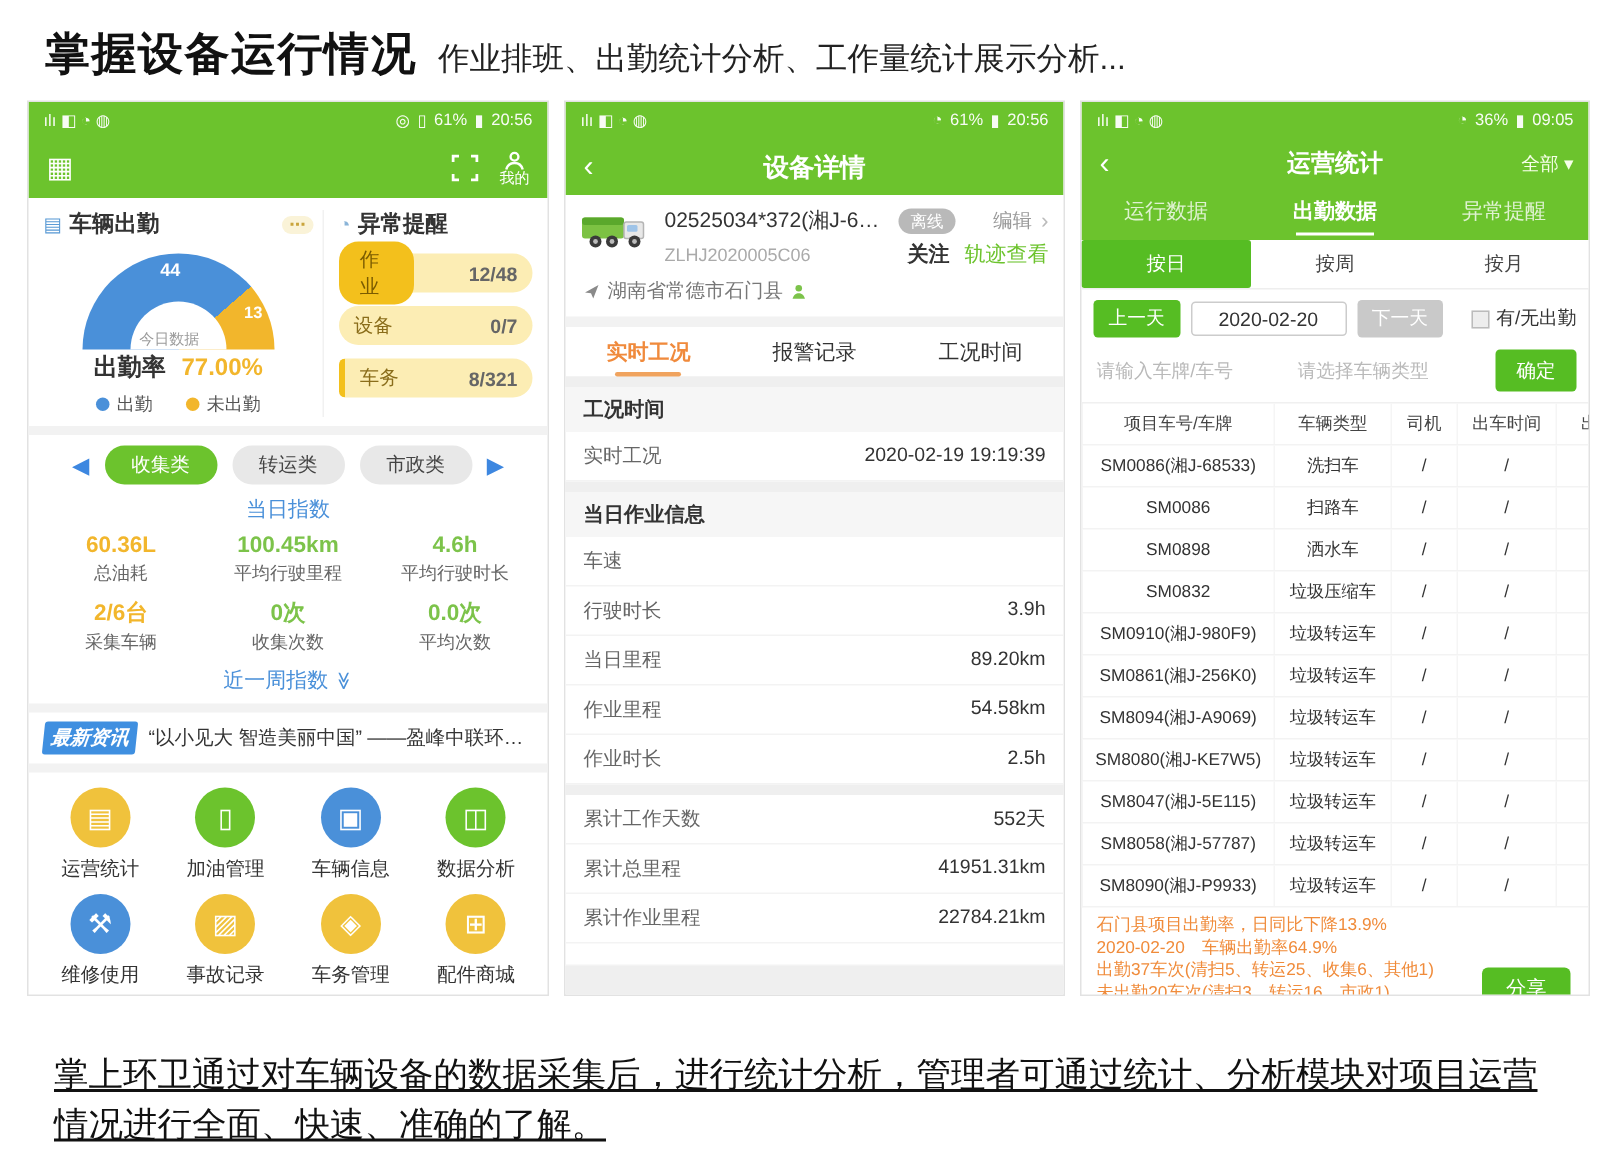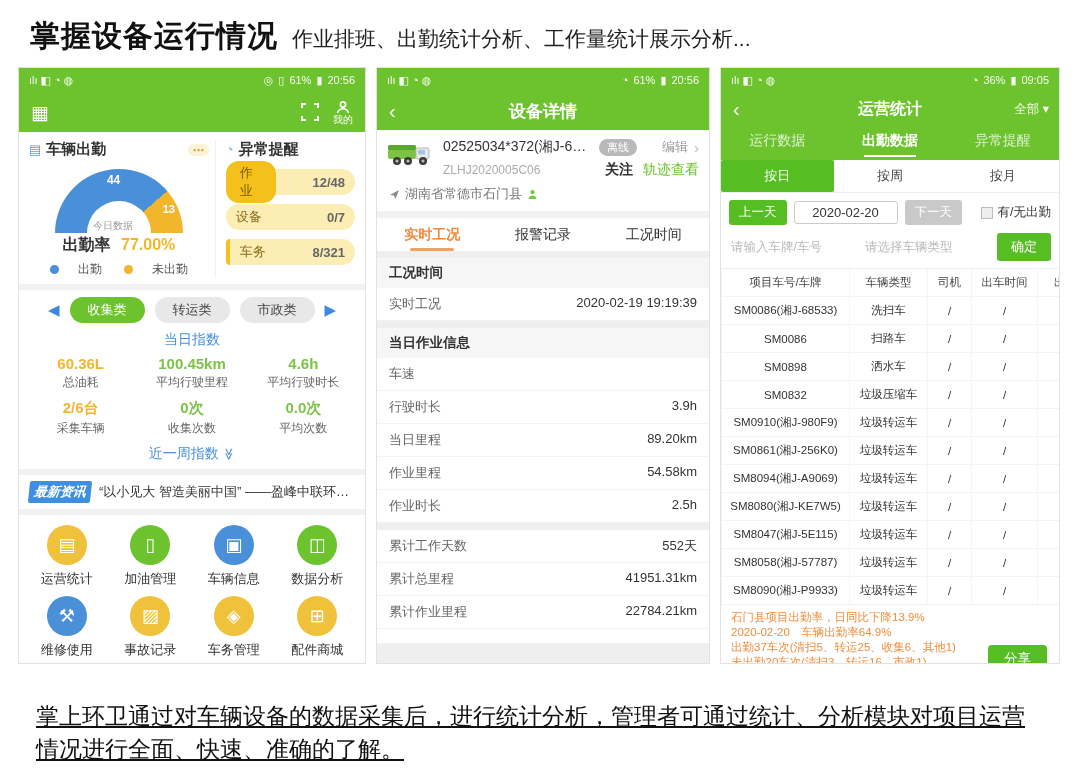--- a/index.html
+++ b/index.html
@@ -38,21 +38,21 @@
   .dots-pill { margin-left:auto; color:#c9a43c; background:#faf3d8; border-radius:8px; padding:0 5px; font-size:11px; line-height:12px; }
   .gauge-wrap { position:relative; width:128px; height:64px; margin:10px auto 2px; }
   .gauge { width:128px; height:64px; border-radius:128px 128px 0 0; }
   .gauge-inner { position:absolute; left:32px; top:32px; width:64px; height:32px; background:#fff; border-radius:64px 64px 0 0; }
   .g-blue { position:absolute; left:52px; top:4px; color:#fff; font-size:12px; font-weight:bold; }
   .g-yellow { position:absolute; right:8px; top:34px; color:#fff; font-size:11px; font-weight:bold; }
   .g-center { position:absolute; left:0; right:12px; bottom:0; text-align:center; font-size:10px; color:#9a9a9a; }
   .rate-line { text-align:center; font-size:16px; font-weight:bold; color:#333; margin-top:2px; }
   .rate-line .v { color:#f2b62c; margin-left:6px; }
   .legend { display:flex; justify-content:center; gap:22px; margin-top:5px; font-size:12px; color:#555; }
-  .legend .it { display:flex; align-items:center; gap:19px; }
+  .legend .it { display:flex; align-items:center; gap:5px; }
   .dot { width:9px; height:9px; border-radius:50%; display:inline-block; }
 
   .alert-rows { margin-top:10px; display:flex; flex-direction:column; gap:9px; }
   .alert-row { background:#fcedb4; border-radius:13px; height:26px; display:flex; align-items:center; justify-content:space-between; padding:0 10px; font-size:13px; color:#555;gap:36px; }
   .alert-row .lbl { color:#8a6d1a; }
   .alert-row.chip { padding-left:0; }
   .alert-row.chip .lbl { background:#f3c01c; border-radius:13px; padding:3px 14px; color:#7a5b00; }
   .alert-row.bar { border-left:4px solid #f3c01c; border-radius:4px 13px 13px 4px; }
   .alert-row .val { font-weight:bold; color:#666; }
 

